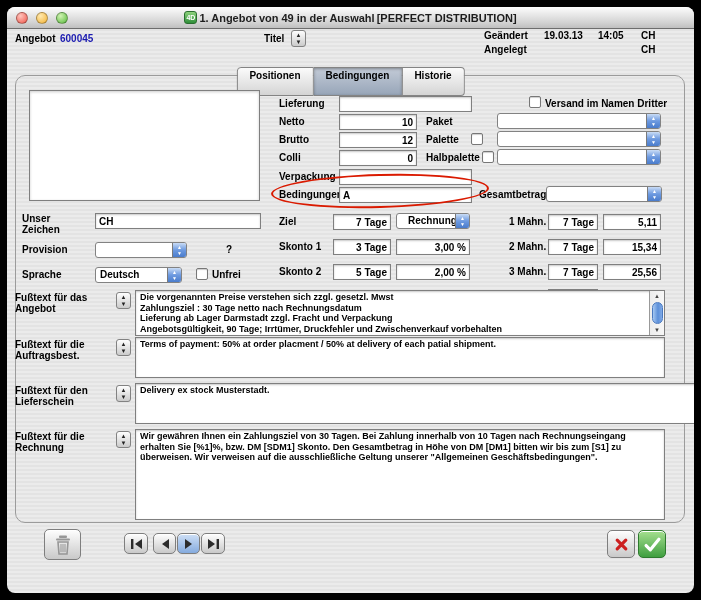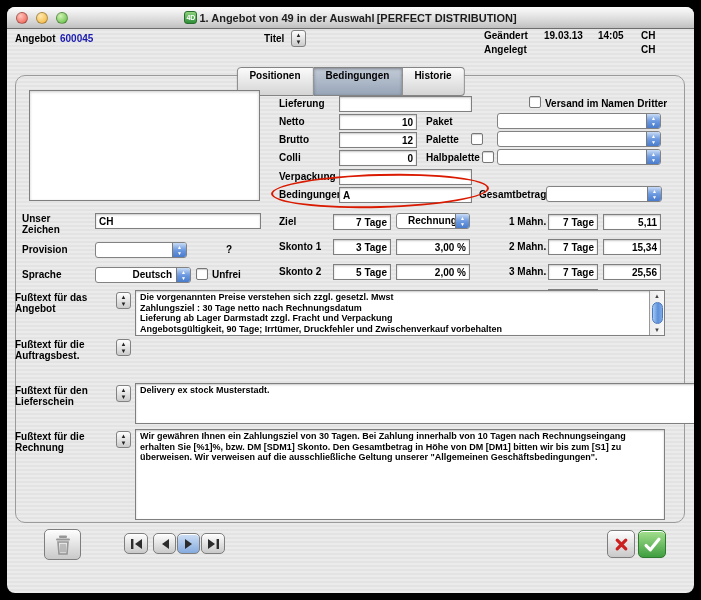--- a/index.html
+++ b/index.html
@@ -163,21 +163,21 @@
   <div class="popup" style="left:88px;top:235px;width:92px;">
     <span class="ptext"></span>
     <span class="pcap">
         <i>▲</i>
         <i>▼</i>
       </span>
   </div>
   <span class="lbl" style="left:219px;top:237px;">?</span>
 
   <span class="lbl" style="left:15px;top:262px;">Sprache</span>
-  <div class="popup" style="left:88px;top:260px;width:96px;text-align:right;">
+  <div class="popup" style="left:88px;top:260px;width:87px;">
     <span class="ptext">Deutsch</span>
     <span class="pcap">
         <i>▲</i>
         <i>▼</i>
       </span>
   </div>
   <span class="cb" style="left:189px;top:261px;"></span>
   <span class="lbl" style="left:205px;top:262px;">Unfrei</span>
 
   <span class="lbl" style="left:272px;top:209px;">Ziel</span>
@@ -229,20 +229,23 @@
       <span class="sspacer"></span>
       <span class="sarrow">▼</span>
     </div>
   </div>
 
   <span class="lbl wrap" style="left:8px;top:332px;width:98px;">Fußtext für die Auftragsbest.</span>
   <div class="stepper" style="left:109px;top:332px;">
     <span>▲</span>
     <span>▼</span>
   </div>
+  <div class="area" style="left:128px;top:330px;width:530px;height:41px;">
+    <div class="atext">Terms of payment: 50% at order placment / 50% at delivery of each patial shipment.</div>
+  </div>
 
   <span class="lbl wrap" style="left:8px;top:378px;width:98px;">Fußtext für den Lieferschein</span>
   <div class="stepper" style="left:109px;top:378px;">
     <span>▲</span>
     <span>▼</span>
   </div>
   <div class="area" style="left:128px;top:376px;width:614px;height:41px;">
     <div class="atext">Delivery ex stock Musterstadt.</div>
   </div>
 

